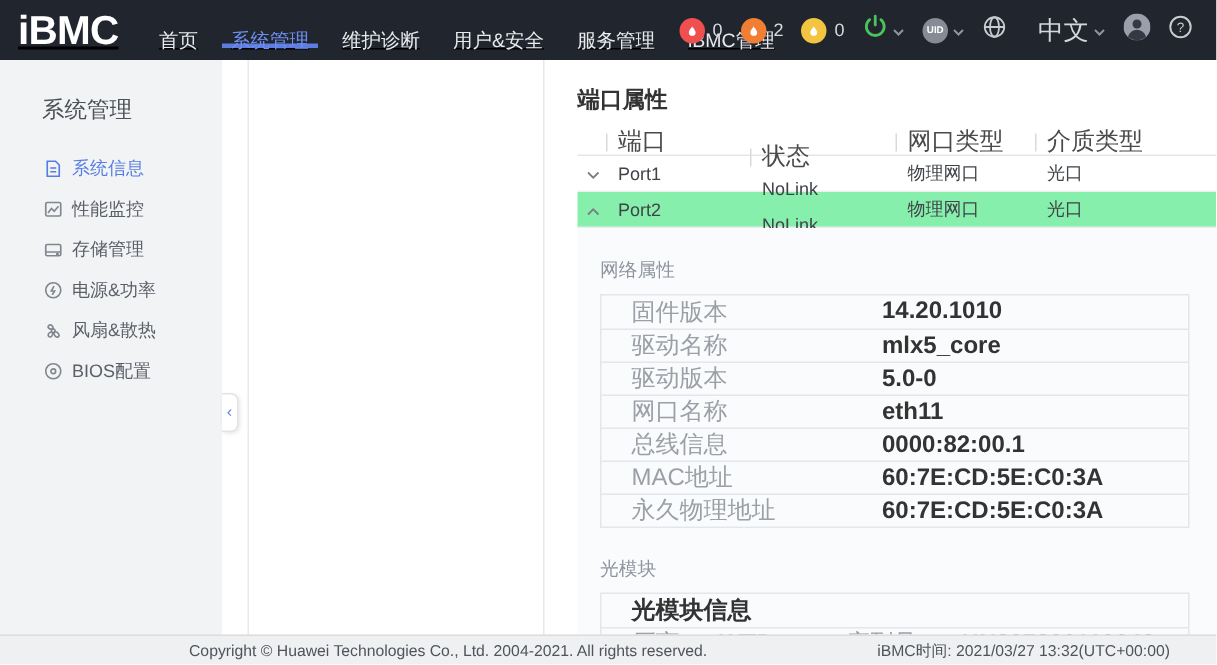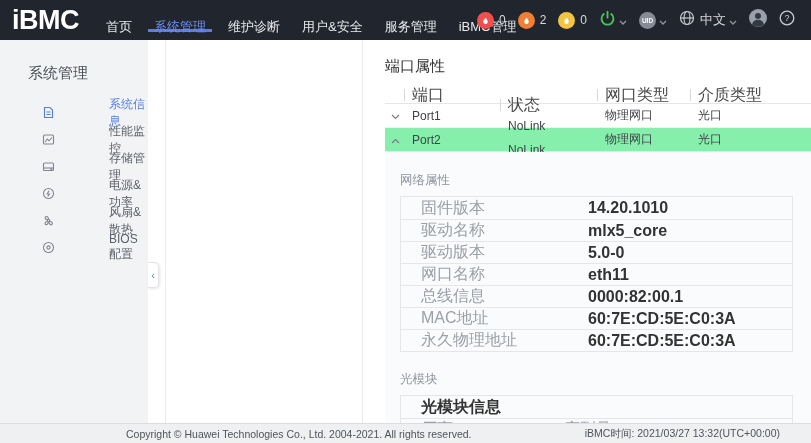--- a/index.html
+++ b/index.html
@@ -2,56 +2,56 @@
 <html><head>
 <meta charset="utf-8">
 <style>
   * { margin:0; padding:0; box-sizing:border-box; }
   html,body { width:811px; height:443px; overflow:hidden; background:#fff;
               font-family:"Liberation Sans", sans-serif; }
   .page { position:relative; width:811px; height:443px; overflow:hidden; }
 
   
   .header { position:absolute; top:0; left:0; width:811px; height:40px;
-            background:#21252e; display:flex; align-items:center; padding-left:12px; }
+            background:#21252e; display:flex; align-items:center; padding-left:12px;text-decoration:underline; }
   .logo { color:#fff; font-size:27px; font-weight:bold; letter-spacing:-0.5px; margin-right:16px; line-height:40px; }
   .nav { display:flex; height:24px; align-items:stretch; }
   .nav-item { color:#e8eaec; font-size:13px; line-height:37px; padding:0 6px; margin:0 5px;
               cursor:pointer; border-bottom:3px solid transparent; white-space:nowrap; }
   .nav-item.active { color:#6d8ff0; border-bottom-color:#5e7ce0; }
   .header-right { position:absolute; right:16px; top:0; height:40px; display:flex; align-items:center; gap:12px; }
   .alarm { display:flex; align-items:center; gap:5px; cursor:pointer; }
   .alarm-badge { width:17px; height:17px; border-radius:50%; display:flex; align-items:center; justify-content:center; }
   .alarm-count { color:#d8dadd; font-size:12px; }
   .icon-group { display:flex; align-items:center; gap:3px; cursor:pointer; }
   .uid-circle { width:17px; height:17px; border-radius:50%; background:#868c96; color:#fff;
                 font-size:6.5px; font-weight:bold; display:flex; align-items:center; justify-content:center; }
-  .lang-text { color:#d5d7da; font-size:13px; margin-left:2px; }
+  .lang-text { color:#d5d7da; font-size:17px; margin-left:18px; }
 
   
   .sidebar { position:absolute; left:0; top:40px; width:148px; height:386px; background:#f2f3f5; }
   .sidebar-title { font-size:15px; color:#4c5158; padding:24px 0 0 28px; }
   .sidebar-menu { margin-top:16px; }
-  .side-item { height:27px; display:flex; align-items:center; padding-left:42px; cursor:pointer;
-               font-size:12px; color:#5b6068;gap:48px; }
+  .side-item { height:27px; display:flex; align-items:center; padding-left:29px; cursor:pointer;
+               font-size:12px; color:#5b6068; }
   .side-item .s-icon { width:13px; height:13px; margin-right:6px; color:#81878f; display:inline-flex; }
   .side-item.active { color:#567ee2; }
   .side-item.active .s-icon { color:#567ee2; }
   .collapse-tab { position:absolute; left:148px; top:262px; width:11px; height:26px; background:#fff;
                   border:1px solid #e3e3e3; border-left:none; border-radius:0 5px 5px 0;
                   box-shadow:1px 1px 3px rgba(0,0,0,.10); color:#5e7ce0; font-size:11px;
                   display:flex; align-items:center; justify-content:center; cursor:pointer; }
 
   .v-divider { position:absolute; top:40px; height:386px; width:1px; background:#e9eaeb; }
   .secondary-panel { position:absolute; left:166px; top:40px; width:196px; height:386px; background:#fff; }
 
   
   .main { position:absolute; left:362px; top:40px; width:449px; height:386px;
           border-left:1px solid #e8e8e8; padding:17px 0 0 22px; display:flex; flex-direction:column; overflow:hidden; }
-  .section-title { font-size:15px; font-weight:normal; color:#333; }
+  .section-title { font-size:15px; font-weight:bold; color:#333; }
 
   .port-table { margin-top:11px; }
   .pt-header { display:flex; align-items:center; height:17px; border-bottom:1px solid #e6e6e6;
                font-size:16px; color:#4a4a4a; }
   .pt-row { display:flex; align-items:center; height:24px; font-size:12px; color:#40444a; cursor:pointer; }
   .pt-row.r0 { border-bottom:1px solid #efefef; background:#fff; }
   .pt-row.r1 { background:#86efac; border-bottom:1px solid #ececec; }
   .c-toggle { width:19px; display:flex; justify-content:flex-start; padding-left:6px; }
   .c-port { width:96px; } .c-status { width:97px;margin-top:20px; } .c-type { width:93px; } .c-media { flex:1; }
   .hdr-label { display:inline-block; border-left:1px solid #d9d9d9; padding-left:7px; line-height:12px; }

